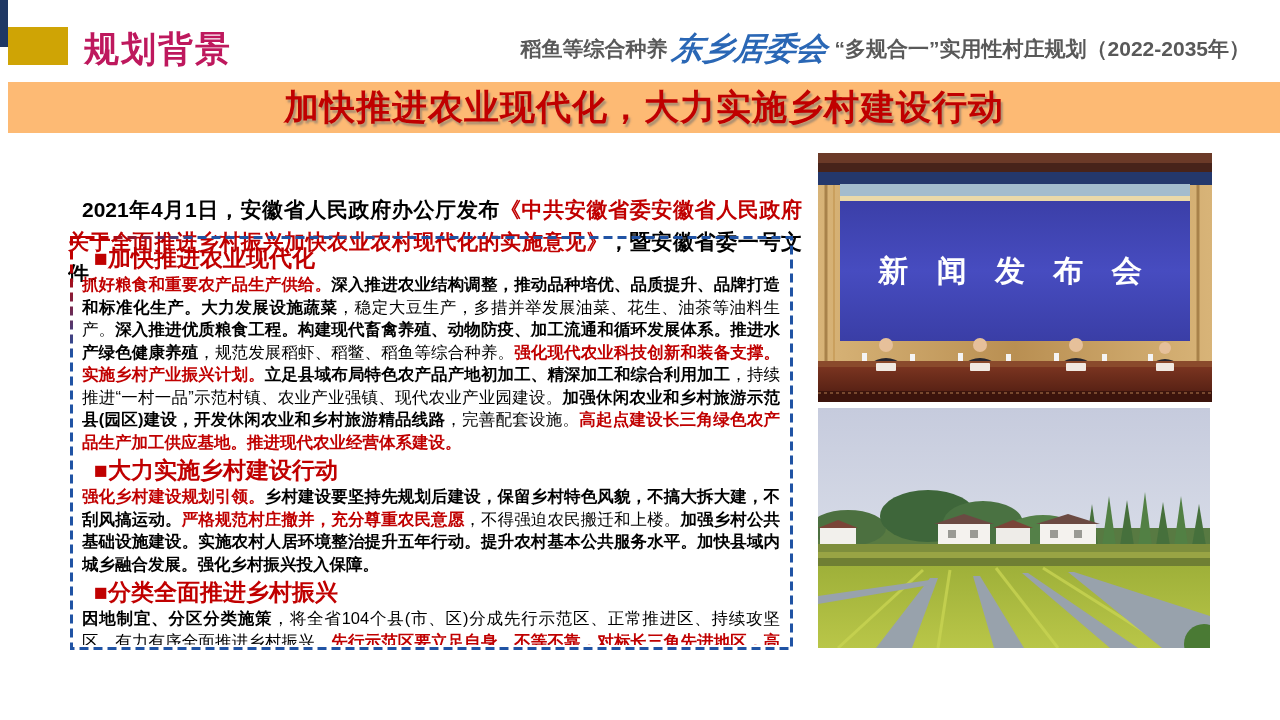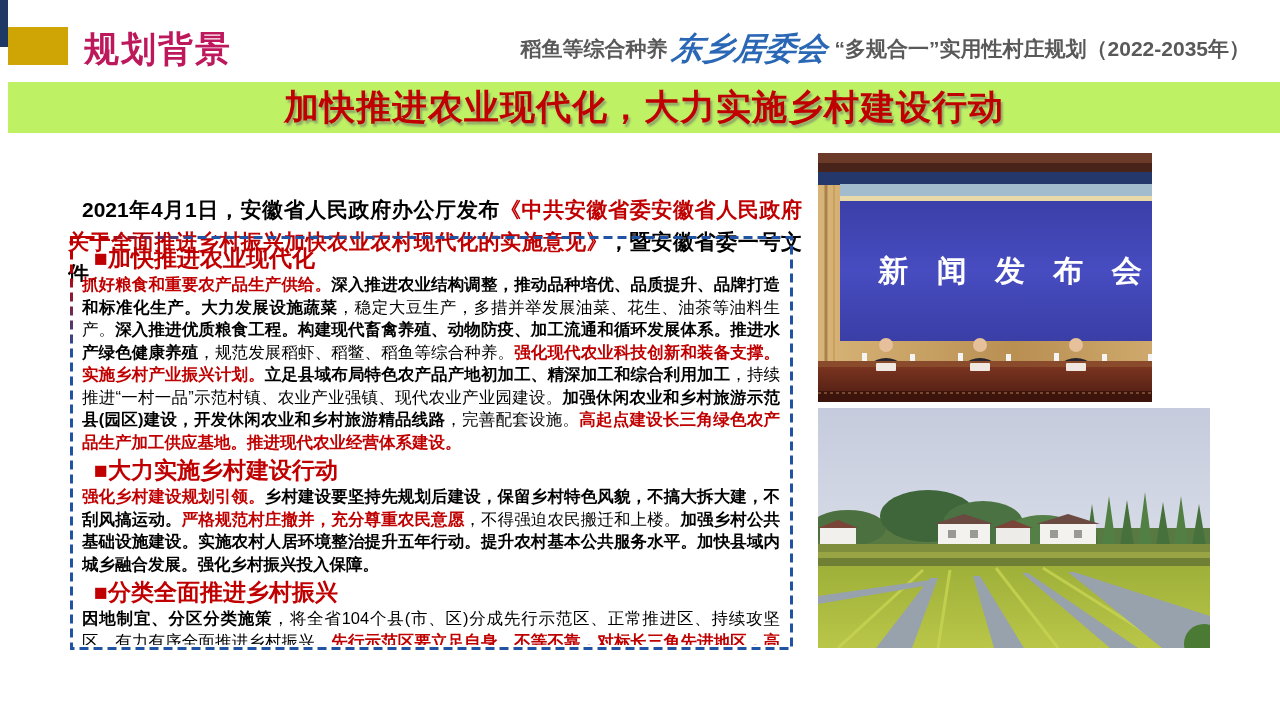--- a/index.html
+++ b/index.html
@@ -7,40 +7,40 @@
          font-family:"Liberation Sans","DejaVu Sans",sans-serif;}
   
   .corner-bar{position:absolute;left:0;top:0;width:8px;height:47px;background:#1F3864;}
   .title-chip{position:absolute;left:8px;top:27px;width:60px;height:38px;background:#CFA405;}
   .page-title{position:absolute;left:84px;top:26px;font-size:35px;font-weight:bold;color:#be185d;letter-spacing:2px;}
   .doc-title{position:absolute;right:30px;top:28px;display:flex;align-items:center;color:#595959;font-weight:bold;white-space:nowrap;}
   .doc-pre,.doc-suf{font-size:21px;}
   .doc-script{font-size:31px;color:#2A67B5;font-family:"DejaVu Serif","Liberation Serif",serif;
               font-style:italic;font-weight:bold;margin:0 8px 0 4px;transform:skewX(-6deg);}
   
-  .banner{position:absolute;left:8px;top:82px;width:1272px;height:51px;background:#bef264;
+  .banner{position:absolute;left:8px;top:82px;width:1272px;height:51px;background:#fdba74;
           display:flex;align-items:center;justify-content:center;}
   .banner-text{font-size:35px;font-weight:bold;color:#C00000;letter-spacing:1px;
                text-shadow:2px 3px 2px rgba(110,110,110,.55);}
   
   .intro{position:absolute;left:68px;top:154px;width:734px;height:88px;overflow:hidden;
          font-size:21px;line-height:32px;font-weight:bold;color:#000;text-align:justify;text-indent:14px;margin-top:40px;}
   .red{color:#C00000;font-weight:bold;}
   .bold{font-weight:bold;color:#000;}
   .norm{font-weight:normal;color:#000;}
   
   .policy-box{position:absolute;left:70px;top:236px;width:723px;height:414px;}
   .box-border{position:absolute;left:0;top:0;}
   .box-content{position:absolute;left:12px;top:5px;width:698px;height:404px;overflow:hidden;}
   .sec-h{margin:3px 0 1px 12px;font-size:23px;line-height:28px;font-weight:bold;color:#C00000;}
   .sec-p{margin:0;font-size:16.5px;line-height:22.5px;text-align:justify;color:#000;}
   
   .photo{position:absolute;overflow:hidden;}
   .photo svg{display:block;}
-  .photo-top{left:818px;top:153px;width:334px;height:249px;}
+  .photo-top{left:818px;top:153px;width:394px;height:249px;}
   .photo-bottom{left:818px;top:408px;width:392px;height:240px;}
 </style>
 </head>
 <body>
 
 <div class="slide">
 
   <div class="corner-bar"></div>
   <div class="title-chip"></div>
   <div class="page-title">规划背景</div>

